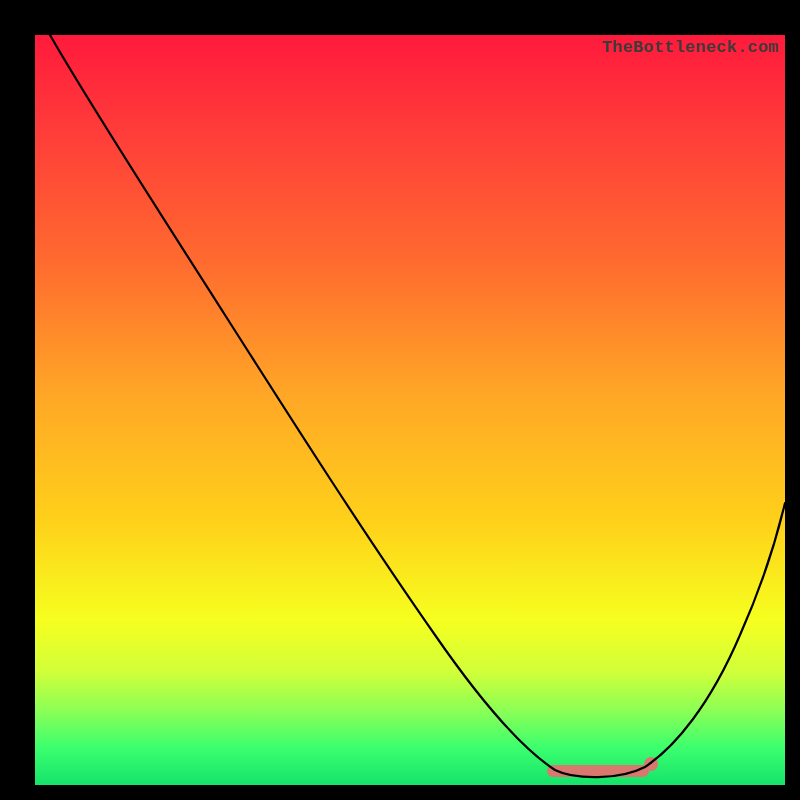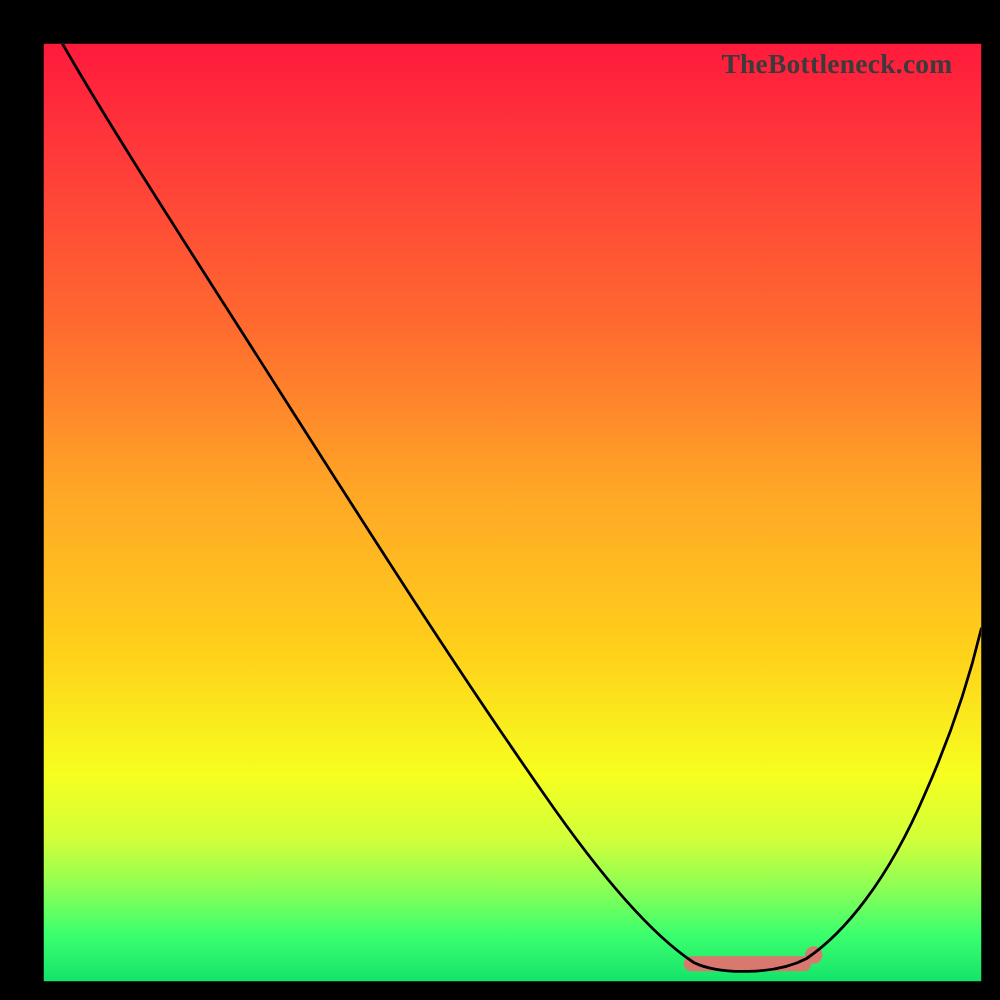--- a/index.html
+++ b/index.html
@@ -33,23 +33,23 @@
       #ffd11a 65%,
       #f6ff1f 78%,
       #d0ff3a 85%,
       #8cff55 90%,
       #3cff6e 95%,
       #14e36b 100%);
   }
   .watermark {
     position: absolute;
     top: 3px;
-    right: 23px;
-    font-family: Liberation Serif, serif;
-    font-size: 22px;
+    right: 6px;
+    font-family: Liberation Mono, monospace;
+    font-size: 17px;
     font-weight: 600;
     color: #3b3b3b;
     letter-spacing: 0.2px;
     user-select: none;
   }
   svg.curve {
     position: absolute;
     left: 0;
     top: 0;
     width: 750px;

